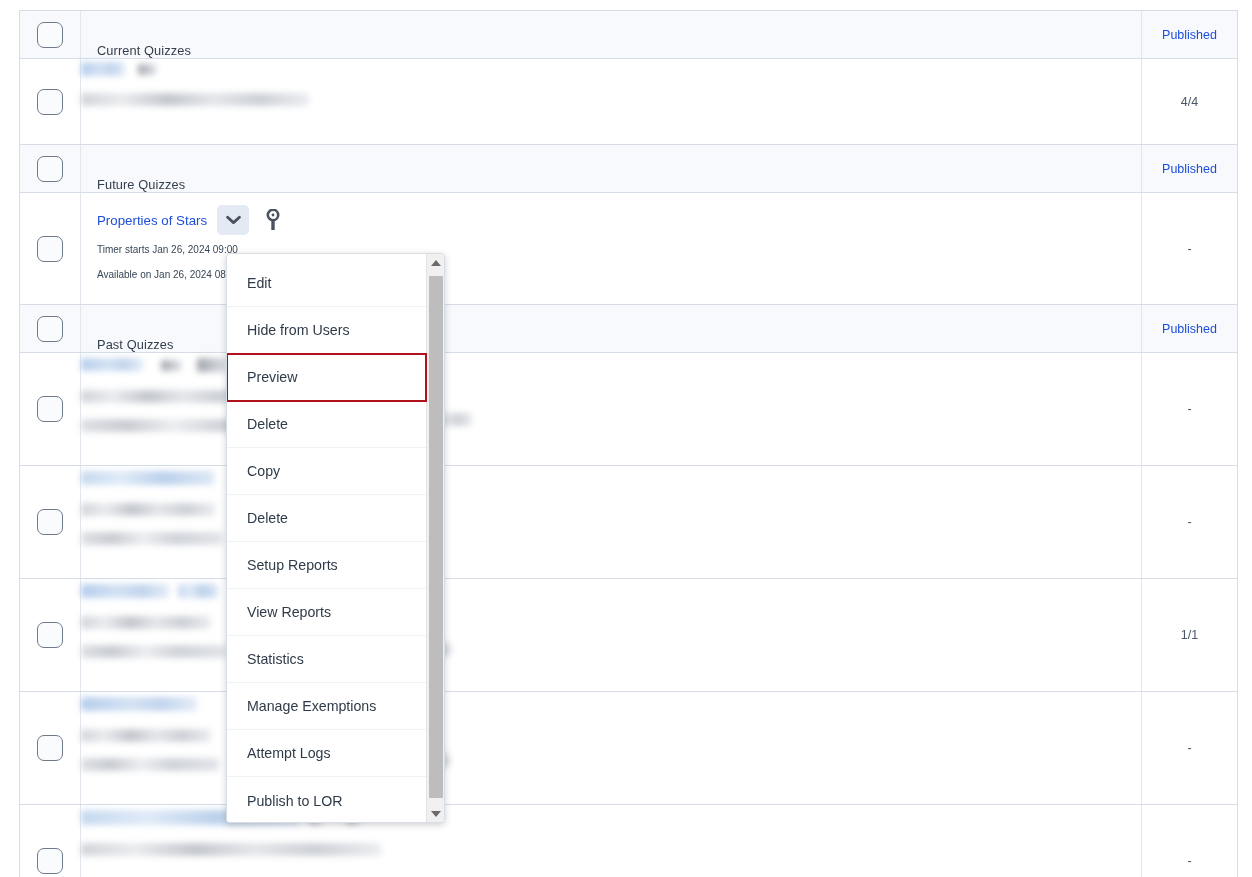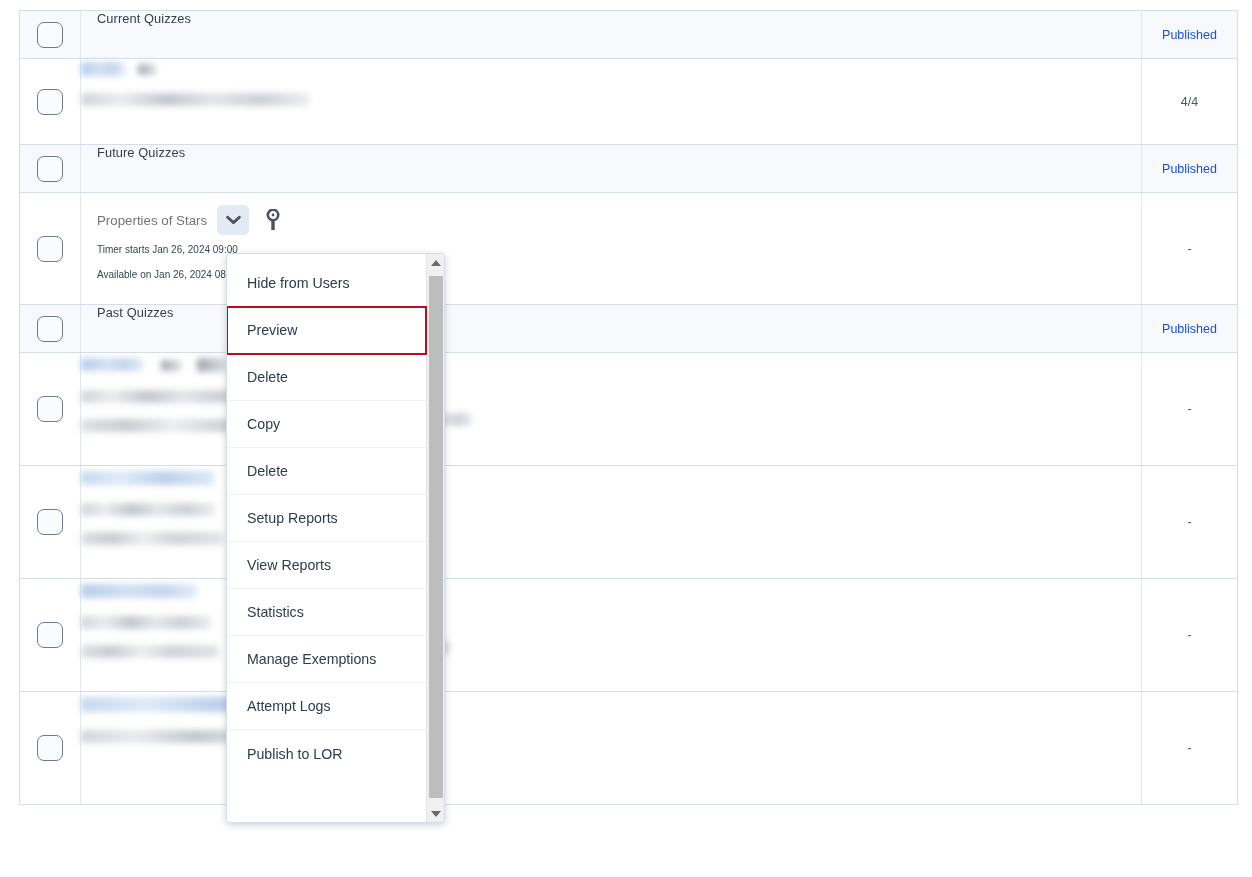--- a/index.html
+++ b/index.html
@@ -51,21 +51,21 @@
     flex: 0 0 96px;
     border-left: 1px solid #e2e7ee;
     display: flex;
     align-items: center;
     justify-content: center;
     font-size: 12.5px;
     color: #4a5767;
   }
   .row.group-head .cell-main {
     padding-top: 0; padding-bottom: 0;
-    display: flex; align-items: flex-start;
+    display: flex; align-items: flex-end;
   }
   .row.group-head .cell-status { font-size: 12.5px; color: #1d4ed8; }
 
   .chk {
     width: 26px; height: 26px;
     border: 1.6px solid #6e7a89;
     border-radius: 7px;
     background: #fafbfd;
   }
 
@@ -84,21 +84,21 @@
   
   .title-line {
     display: flex;
     align-items: center;
     gap: 10px;
     height: 30px;
     margin-top: 2px;
   }
   .quiz-link {
     font-size: 13.3px;
-    color: #737373;
+    color: #1d4ed8;
     text-decoration: none;
   }
   .chev-btn {
     width: 32px; height: 30px;
     background: #e3eaf4;
     border: none;
     border-radius: 5px;
     display: inline-flex;
     align-items: center;
     justify-content: center;
@@ -296,20 +296,33 @@
         <div class="chk"></div>
       </div>
       <div class="cell-main blur-block">
         <div class="bl blue2" style="left:0px; top:5px; width:133px; height:14px;"></div>
         <div class="bl gray" style="left:0px; top:37px; width:134px; height:13px;"></div>
         <div class="bl gray2" style="left:0px; top:66px; width:142px; height:13px;"></div>
       </div>
       <div class="cell-status">-</div>
     </div>
 
+    <div class="row h-item-3">
+      <div class="cell-check">
+        <div class="chk"></div>
+      </div>
+      <div class="cell-main blur-block">
+        <div class="bl blue" style="left:0px; top:5px; width:88px; height:14px;"></div>
+        <div class="bl blue2" style="left:97px; top:5px; width:40px; height:14px;"></div>
+        <div class="bl gray" style="left:0px; top:37px; width:130px; height:13px;"></div>
+        <div class="bl gray2" style="left:0px; top:66px; width:146px; height:13px;"></div>
+        <div class="bl gray" style="left:327px; top:64px; width:44px; height:13px;"></div>
+      </div>
+      <div class="cell-status">1/1</div>
+    </div>
 
     <div class="row h-item-3">
       <div class="cell-check">
         <div class="chk"></div>
       </div>
       <div class="cell-main blur-block">
         <div class="bl blue" style="left:0px; top:5px; width:116px; height:14px;"></div>
         <div class="bl gray" style="left:0px; top:37px; width:130px; height:13px;"></div>
         <div class="bl gray2" style="left:0px; top:66px; width:138px; height:13px;"></div>
         <div class="bl gray" style="left:330px; top:62px; width:40px; height:13px;"></div>
@@ -328,20 +341,23 @@
         <div class="bl gray" style="left:0px; top:38px; width:300px; height:13px;"></div>
       </div>
       <div class="cell-status">-</div>
     </div>
 
   </div>
 
   <div class="menu">
     <div class="menu-list">
       <div class="menu-item">
+        <span>Edit</span>
+      </div>
+      <div class="menu-item">
         <span>Hide from Users</span>
       </div>
       <div class="menu-item highlighted">
         <span>Preview</span>
       </div>
       <div class="menu-item">
         <span>Delete</span>
       </div>
       <div class="menu-item">
         <span>Copy</span>

